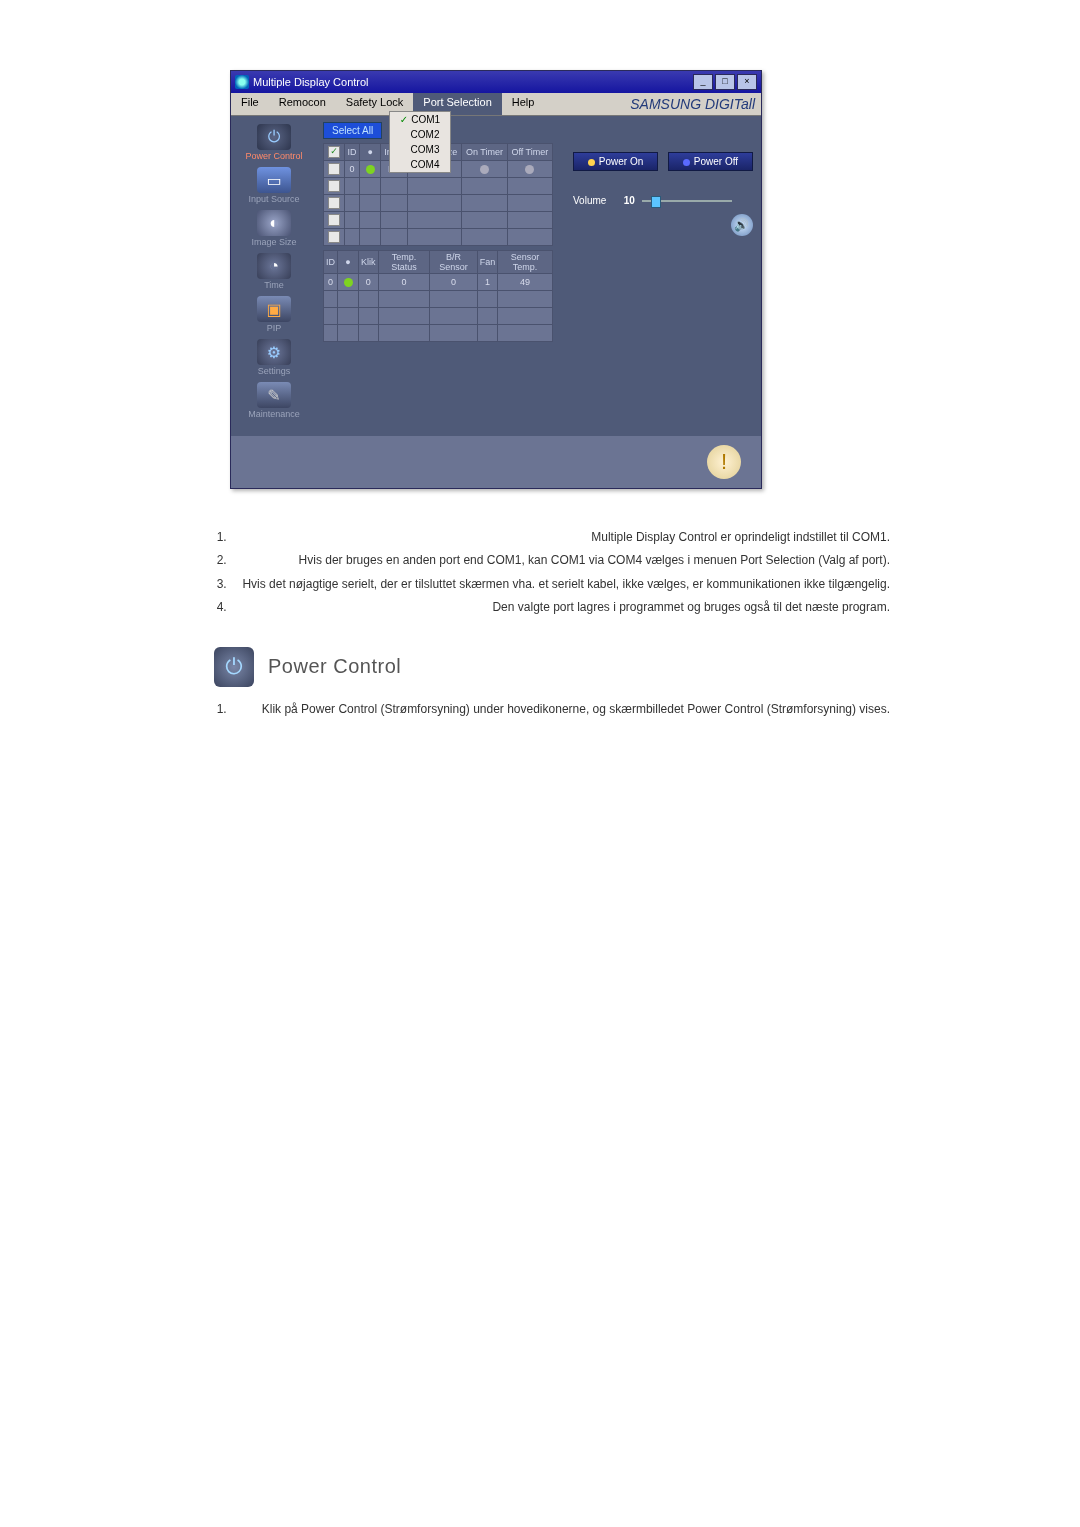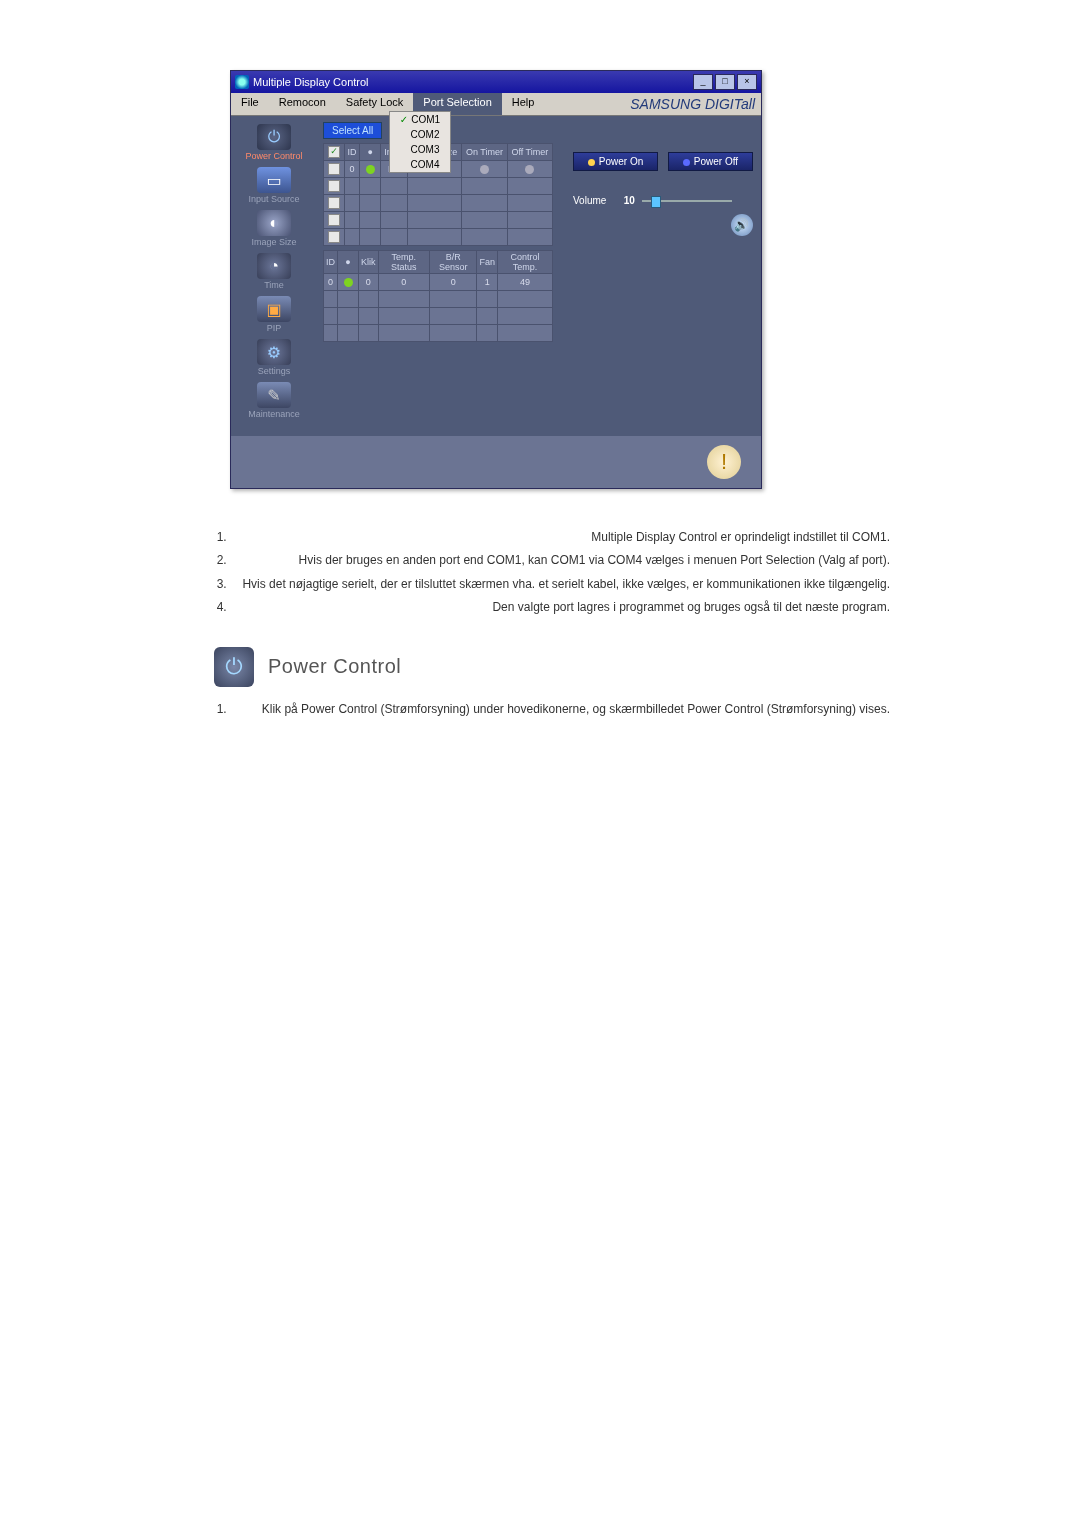--- a/index.html
+++ b/index.html
@@ -330,21 +330,21 @@
 
         <table class="grid">
           <tbody>
                 <tr>
             <th>ID</th>
             <th style="width:16px">●</th>
             <th>Klik</th>
             <th>Temp. Status</th>
             <th>B/R Sensor</th>
             <th>Fan</th>
-            <th>Control Temp.</th>
+            <th>Sensor Temp.</th>
           </tr>
           <tr>
             <td>0</td>
             <td><span class="dot g"></span></td>
             <td>0</td>
             <td>0</td>
             <td>0</td>
             <td>1</td>
             <td>49</td>
           </tr>

